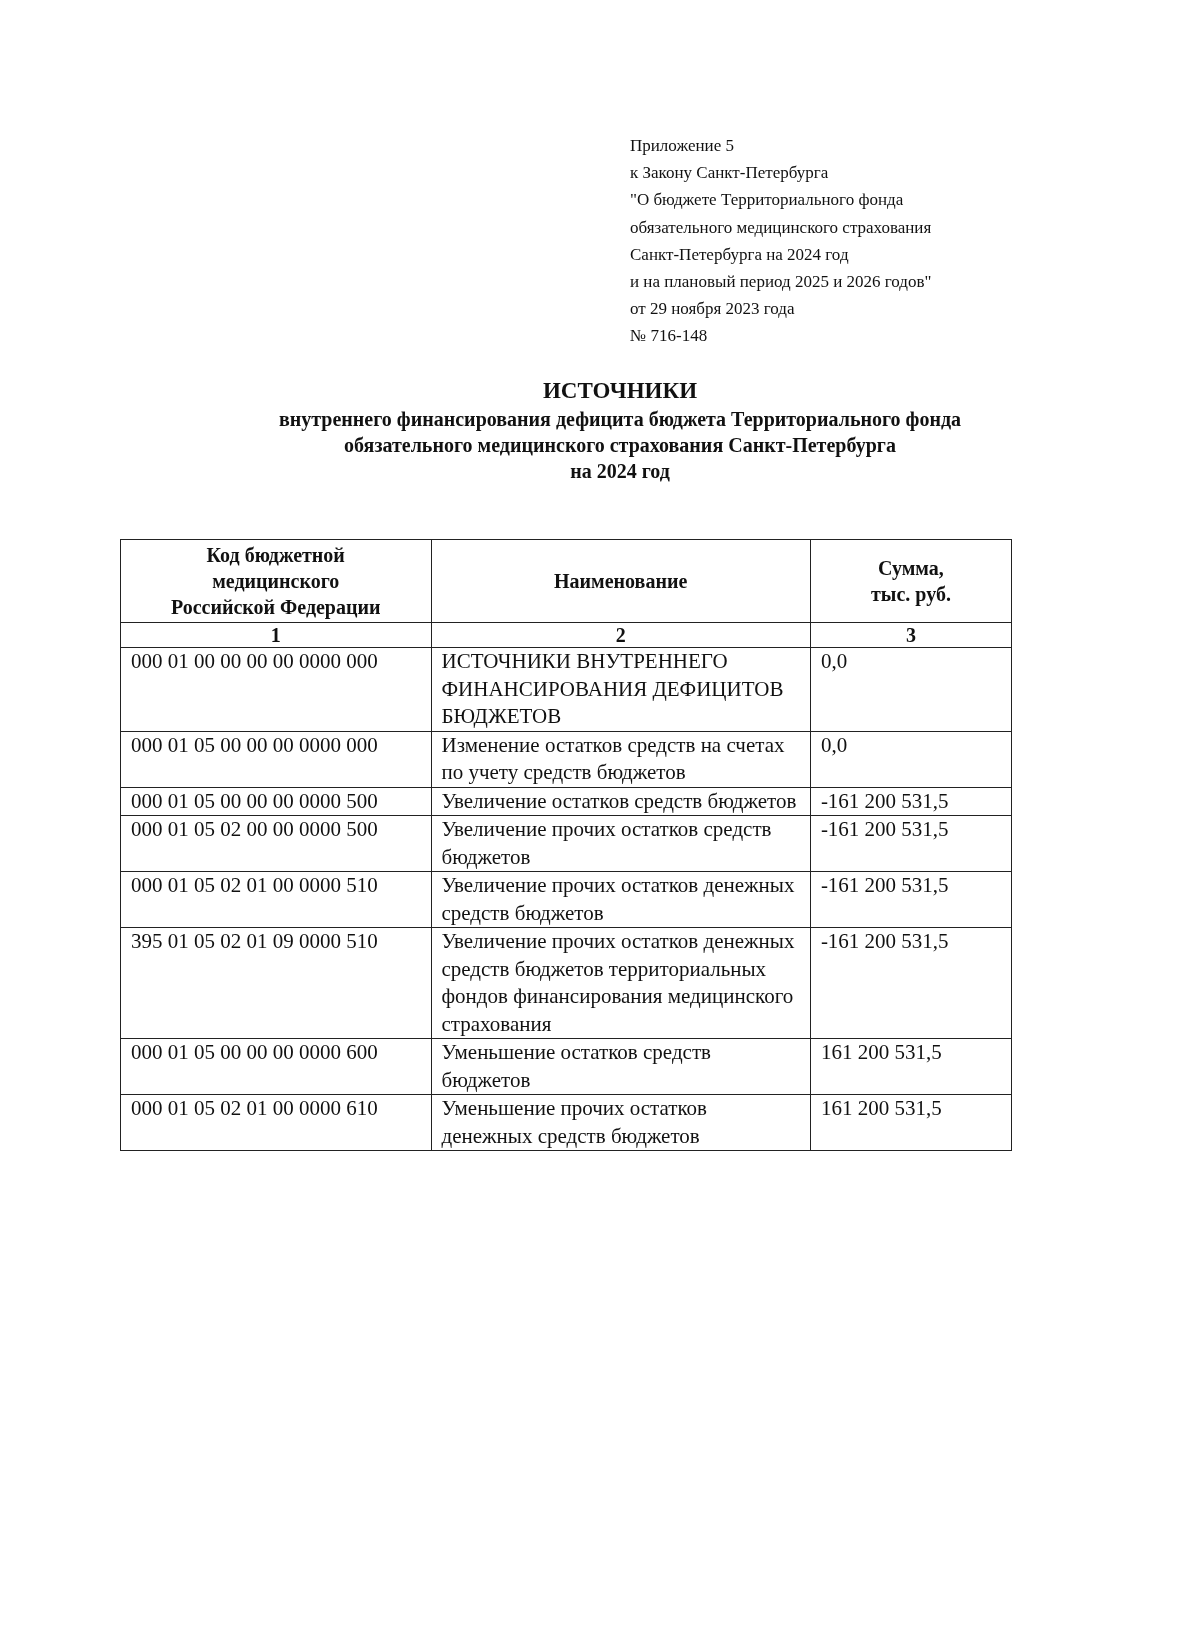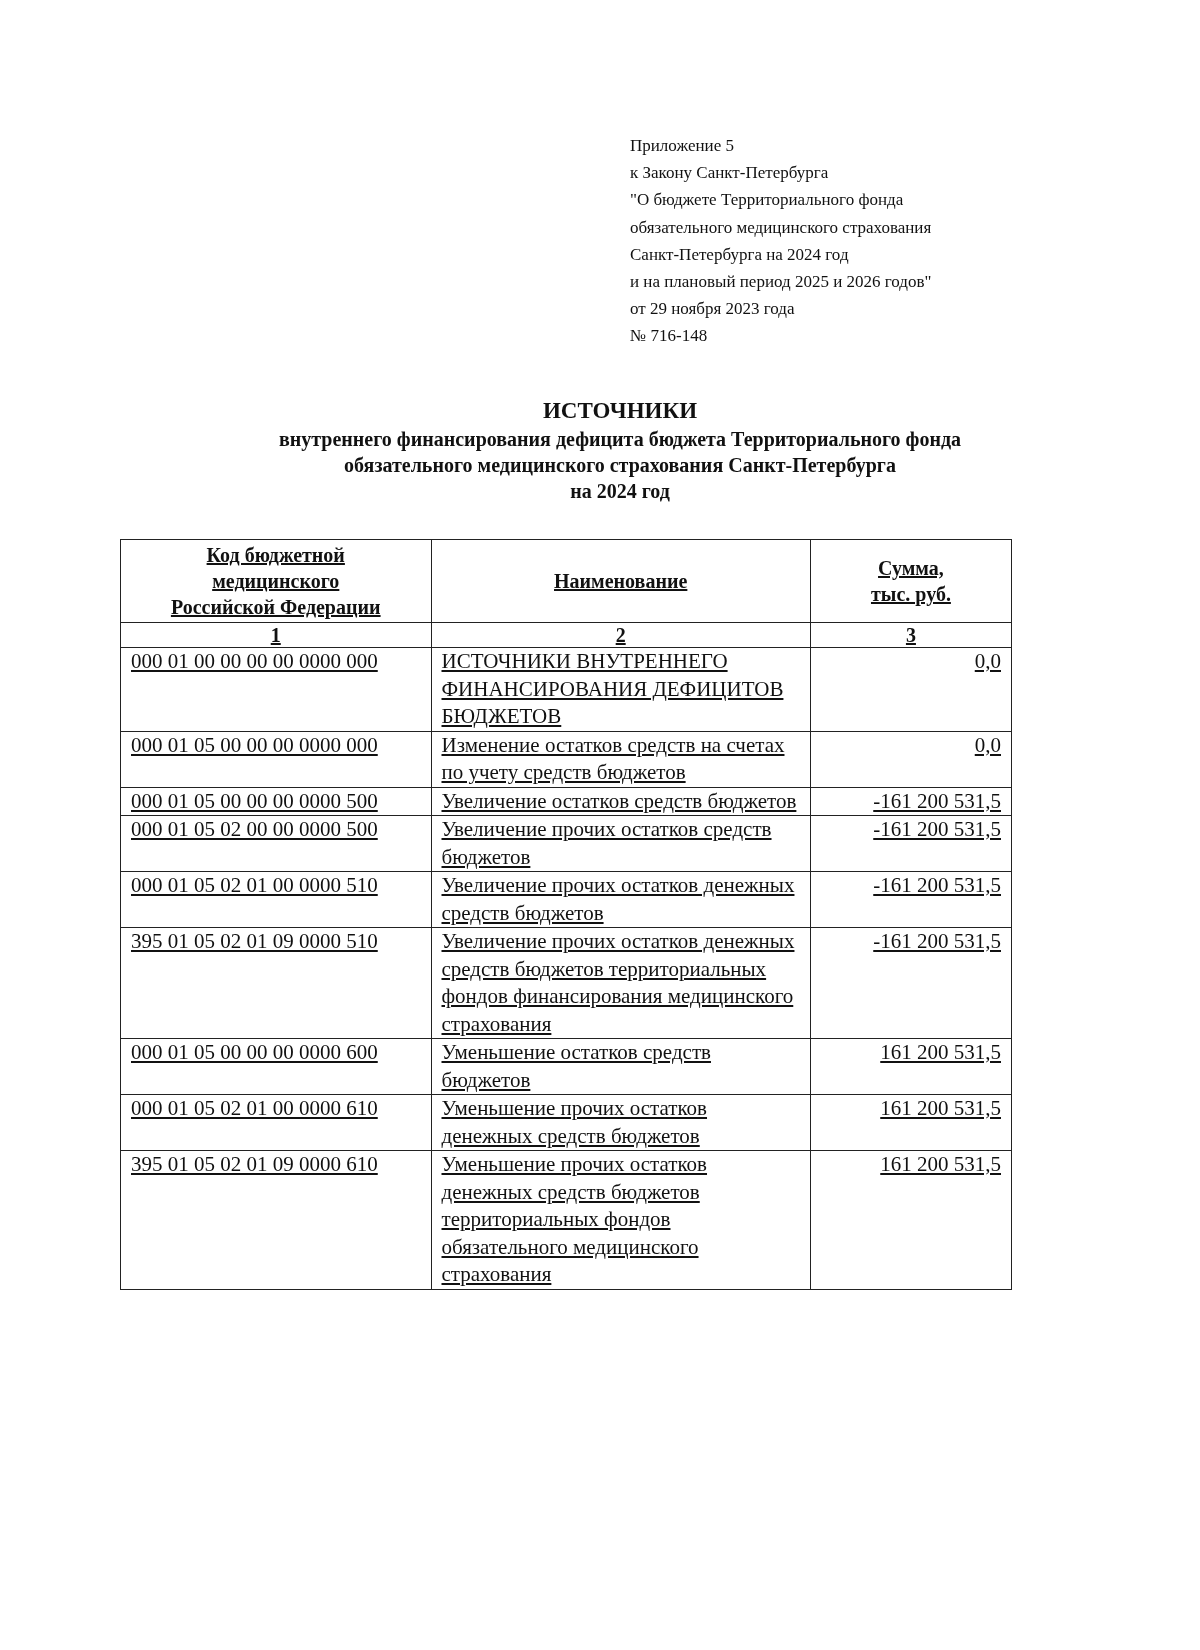--- a/index.html
+++ b/index.html
@@ -1,29 +1,29 @@
 <!DOCTYPE html>
 <html><head>
 <meta charset="utf-8">
 <style>
   html, body { margin:0; padding:0; background:#ffffff; }
   body { width:1200px; height:1650px; position:relative; font-family:"Liberation Serif", serif; color:#111; overflow:hidden; }
   .appendix { position:absolute; left:630px; top:132px; font-size:17px; line-height:27.2px; }
   .appendix div { white-space:nowrap; }
-  .title-block { position:absolute; left:120px; width:1000px; top:376px; text-align:center; font-weight:bold;margin-top:20px; }
+  .title-block { position:absolute; left:120px; width:1000px; top:376px; text-align:center; font-weight:bold; }
   .title-main { font-size:23px; line-height:30px; }
   .title-sub { font-size:20px; line-height:26px; }
-  table.sources { position:absolute; left:120px; top:539px; width:892px; border-collapse:collapse; font-size:21px;text-decoration:underline; }
+  table.sources { position:absolute; left:120px; top:539px; width:892px; border-collapse:collapse; font-size:21px; }
   table.sources td, table.sources th { border:1.6px solid #222; padding:0 10px; vertical-align:top; line-height:27.5px; }
   table.sources th { font-weight:bold; text-align:center; vertical-align:middle; font-size:20px; line-height:26px; padding:2px 8px; }
   th.h-code { height:78px; }
   tr.num-row th { font-size:20px; padding:0 8px; line-height:24px; }
   col.c1 { width:330px; } col.c2 { width:449px; } col.c3 { width:225px; }
   td.code { white-space:nowrap; padding-left:10px; }
-  td.amount { text-align:right; vertical-align:bottom; white-space:nowrap; padding-right:40px; }
+  td.amount { vertical-align:bottom; white-space:nowrap; padding-right:40px; }
 </style>
 </head>
 <body>
 
 <div class="appendix">
   <div>Приложение 5</div>
   <div>к Закону Санкт-Петербурга</div>
   <div>"О бюджете Территориального фонда</div>
   <div>обязательного медицинского страхования</div>
   <div>Санкт-Петербурга на 2024 год</div>
@@ -98,19 +98,14 @@
     <tr>
       <td class="code">000 01 05 00 00 00 0000 600</td>
       <td>Уменьшение остатков средств бюджетов</td>
       <td class="amount">161 200 531,5</td>
     </tr>
     <tr>
       <td class="code">000 01 05 02 01 00 0000 610</td>
       <td>Уменьшение прочих остатков денежных средств бюджетов</td>
       <td class="amount">161 200 531,5</td>
     </tr>
-    <tr>
-      <td class="code">395 01 05 02 01 09 0000 610</td>
-      <td>Уменьшение прочих остатков денежных средств бюджетов территориальных фондов обязательного медицинского страхования</td>
-      <td class="amount">161 200 531,5</td>
-    </tr>
   </tbody>
 </table>
 
 </body></html>

